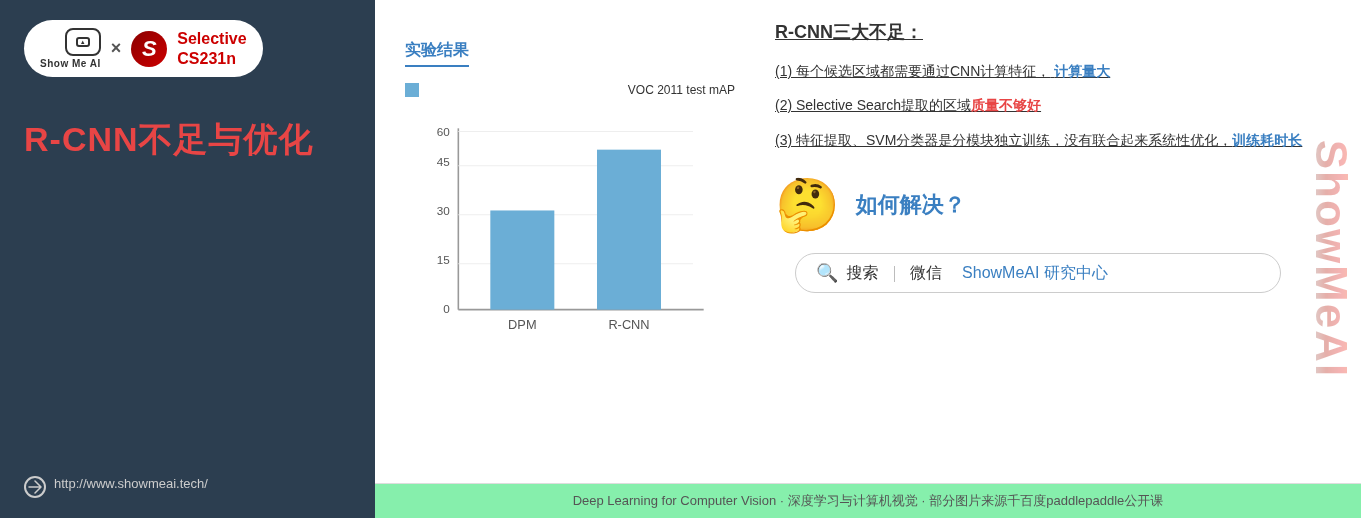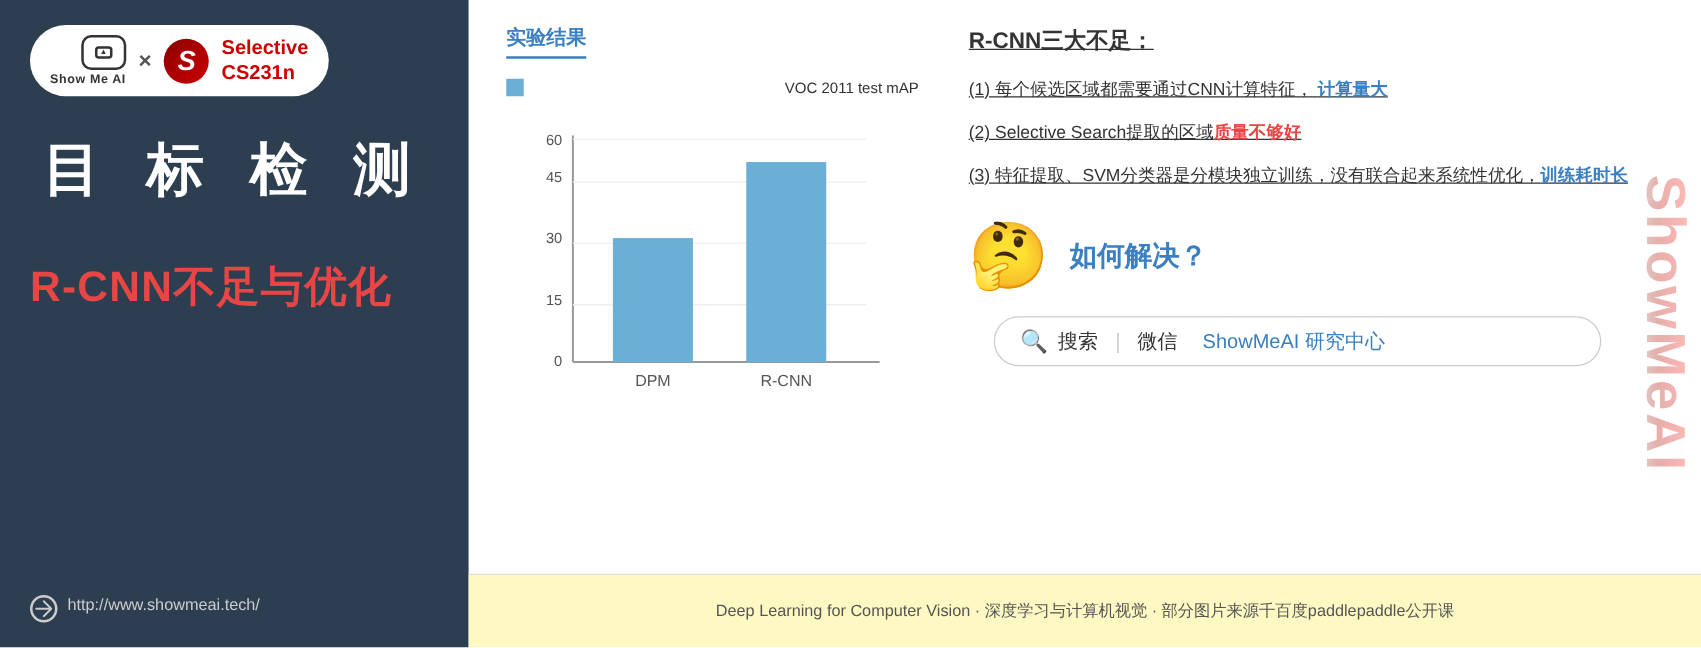--- a/index.html
+++ b/index.html
@@ -185,20 +185,21 @@
     }
 
     .chart-title {
       color: #3a7fc1;
       font-size: 16px;
       font-weight: bold;
       margin-bottom: 16px;
       border-bottom: 2px solid #3a7fc1;
       padding-bottom: 4px;
       width: fit-content;
+      margin-top: 20px;
     }
 
     .chart-container {
       position: relative;
       width: 320px;
       height: 260px;
     }
 
     .chart-legend {
       display: flex;
@@ -307,22 +308,22 @@
       color: #bbb;
     }
 
     .search-highlight {
       color: #3a7fc1;
       font-weight: normal;
     }
 
     
     .footer {
-      background: #fef9c3;
-      padding: 20px 16px;
+      background: #86efac;
+      padding: 8px 16px;
       font-size: 13px;
       color: #555;
       text-align: center;
       border-top: 1px solid #ddd;
     }
   </style>
 </head>
 <body>
 
 <div class="sidebar">
@@ -336,21 +337,20 @@
     <span class="cross">×</span>
     <div class="stanford-logo">
       <div class="stanford-s">S</div>
     </div>
     <div class="stanford-text">
       <span class="stanford-name">Selective</span>
       <span class="stanford-course">CS231n</span>
     </div>
   </div>
 
-  <div class="title-main">目 标 检 测</div>
   <div class="subtitle-red">R-CNN不足与优化</div>
 
   <div class="bottom-link">
     <div class="link-icon">
       <svg width="14" height="14" viewBox="0 0 14 14" fill="none">
         <path d="M7 1L13 7L7 13M1 7h12" stroke="#ccc" stroke-width="1.5" stroke-linecap="round" stroke-linejoin="round"></path>
       </svg>
     </div>
     <span>http://www.showmeai.tech/</span>
   </div>

